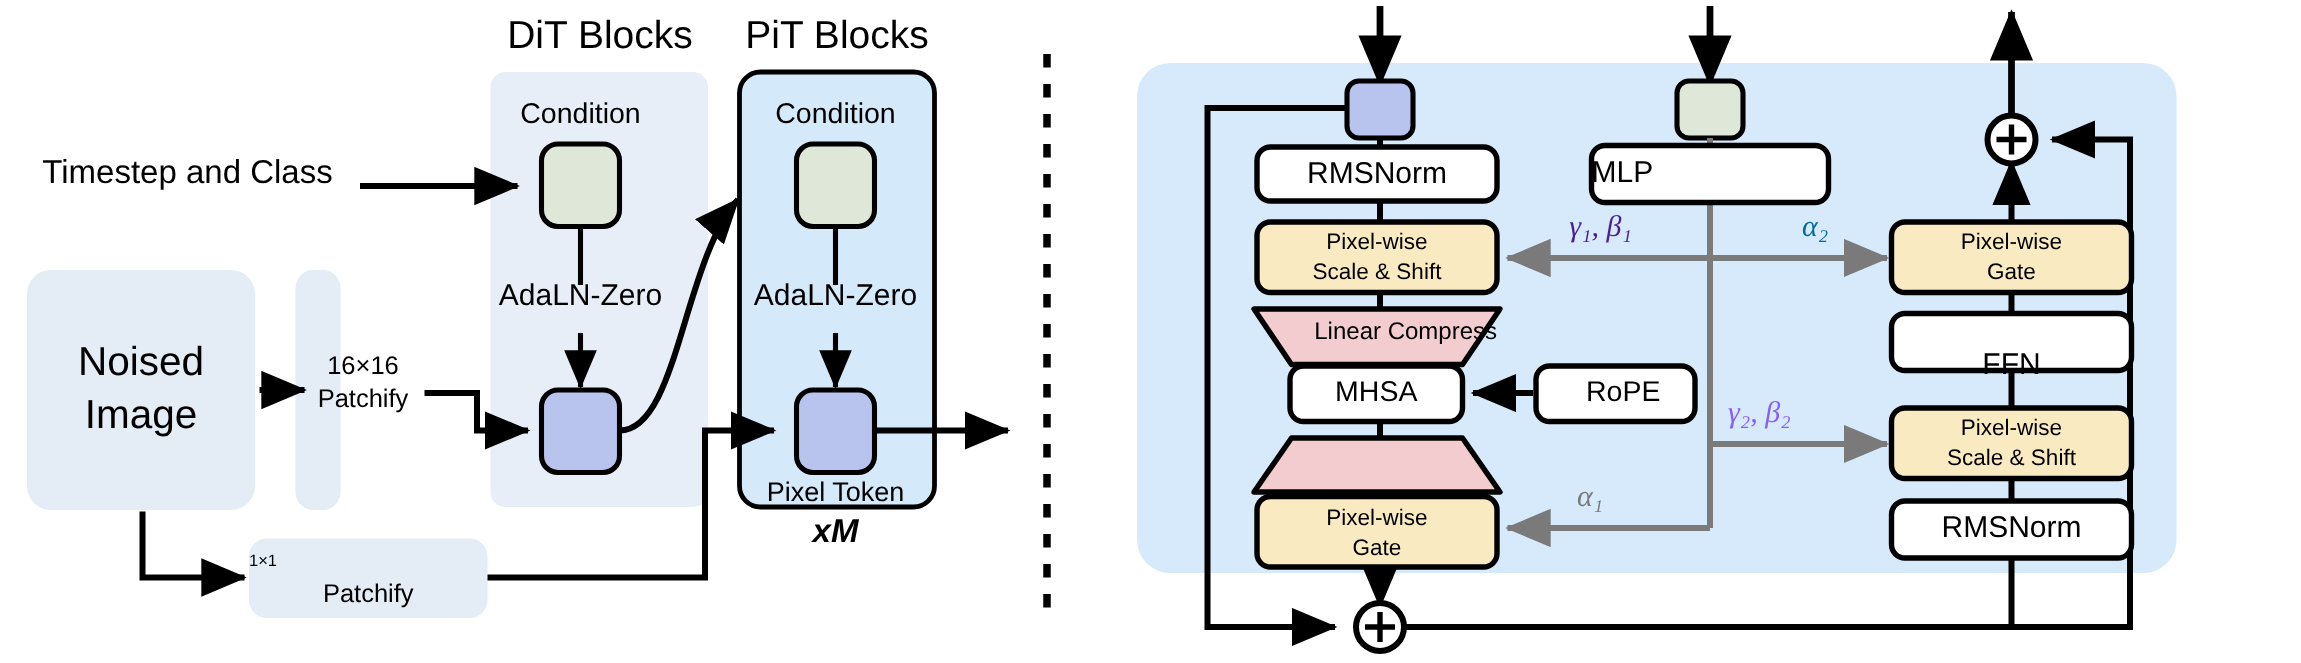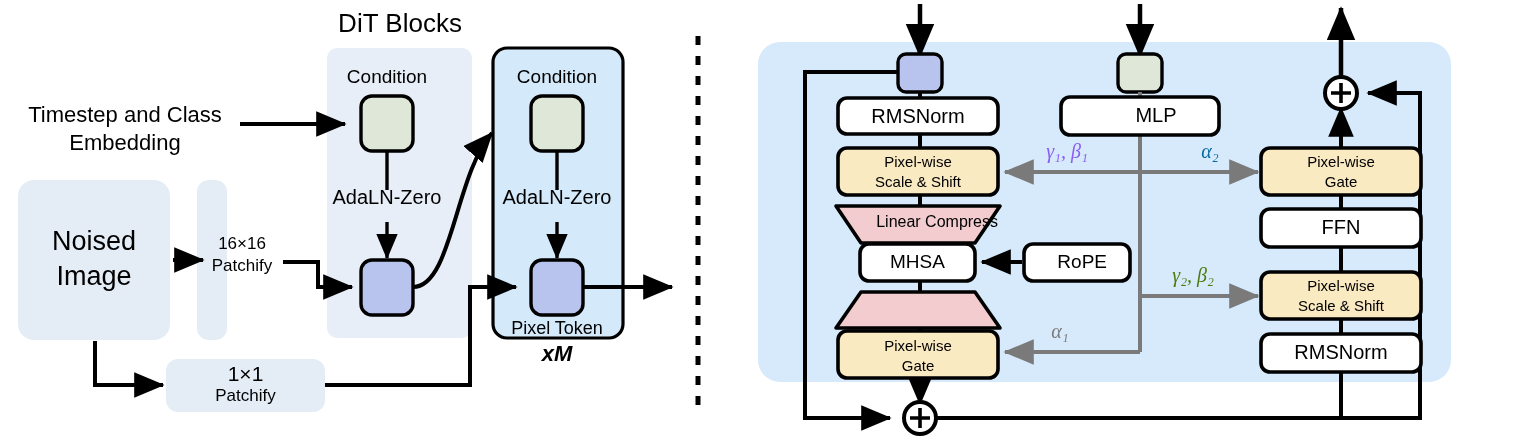--- a/index.html
+++ b/index.html
@@ -111,31 +111,31 @@
   <rect x="1261" y="272" width="160" height="47" rx="9" fill="#faeac2" stroke="#000" stroke-width="3.6"></rect>
   <rect x="1261" y="334" width="160" height="38" rx="9" fill="#ffffff" stroke="#000" stroke-width="3.6"></rect>
 
   <circle cx="1341" cy="93" r="16" fill="#ffffff" stroke="#000" stroke-width="4"></circle>
   <path d="M1331,93 L1351,93 M1341,83 L1341,103" stroke="#000" stroke-width="3.6"></path>
   <circle cx="920" cy="418" r="16" fill="#ffffff" stroke="#000" stroke-width="4"></circle>
   <path d="M910,418 L930,418 M920,408 L920,428" stroke="#000" stroke-width="3.6"></path>
 </svg>
 
 <div style="position:absolute;left:302px;top:8px;width:196px;text-align:center;font-size:26px;">DiT Blocks</div>
+<div style="position:absolute;left:468px;top:8px;width:180px;text-align:center;font-size:26px;">PiT Blocks</div>
 
 <div style="position:absolute;left:10px;top:101px;width:230px;text-align:center;font-size:22px;line-height:28px;">Timestep and Class</div>
-<div style="position:absolute;left:10px;top:129px;width:230px;text-align:center;font-size:22px;line-height:28px;">Embedding</div>
 
 <div style="position:absolute;left:18px;top:259px;width:152px;text-align:center;font-size:27px;line-height:35px;">Image</div>
 <div style="position:absolute;left:18px;top:224px;width:152px;text-align:center;font-size:27px;line-height:35px;">Noised</div>
 
 <div style="position:absolute;left:196px;top:233px;width:92px;text-align:center;font-size:17px;line-height:22px;">16×16</div>
 <div style="position:absolute;left:196px;top:255px;width:92px;text-align:center;font-size:17px;line-height:22px;">Patchify</div>
 
-<div style="position:absolute;left:166px;top:363px;width:159px;text-align:center;font-size:21px;line-height:22px;">1×1</div>
+<div style="position:absolute;left:166px;top:363px;width:159px;text-align:left;font-size:11px;line-height:22px;">1×1</div>
 <div style="position:absolute;left:166px;top:385px;width:159px;text-align:center;font-size:17px;line-height:22px;">Patchify</div>
 
 <div style="position:absolute;left:327px;top:66px;width:120px;text-align:center;font-size:19px;">Condition</div>
 <div style="position:absolute;left:318px;top:186px;width:138px;text-align:center;font-size:20px;">AdaLN-Zero</div>
 
 <div style="position:absolute;left:497px;top:66px;width:120px;text-align:center;font-size:19px;">Condition</div>
 <div style="position:absolute;left:488px;top:186px;width:138px;text-align:center;font-size:20px;">AdaLN-Zero</div>
 <div style="position:absolute;left:494px;top:318px;width:126px;text-align:center;font-size:18px;">Pixel Token</div>
 <div style="position:absolute;left:497px;top:341px;width:120px;text-align:center;font-size:22px;font-style:italic;font-weight:bold;">xM</div>
 
@@ -146,34 +146,34 @@
 
 <div style="position:absolute;left:838px;top:213px;width:160px;text-align:right;font-size:16px;">Linear Compress</div>
 
 <div style="position:absolute;left:860px;top:251px;width:115px;text-align:center;font-size:19px;">MHSA</div>
 <div style="position:absolute;left:1024px;top:251px;width:83px;text-align:right;font-size:19px;">RoPE</div>
 
 
 <div style="position:absolute;left:838px;top:336px;width:160px;text-align:center;font-size:15px;line-height:20px;">Pixel-wise</div>
 <div style="position:absolute;left:838px;top:356px;width:160px;text-align:center;font-size:15px;line-height:20px;">Gate</div>
 
-<div style="position:absolute;left:1061px;top:104px;width:190px;text-align:center;font-size:20px;">MLP</div>
+<div style="position:absolute;left:1061px;top:104px;width:190px;font-size:20px;">MLP</div>
 
 <div style="position:absolute;left:1261px;top:152px;width:160px;text-align:center;font-size:15px;line-height:20px;">Pixel-wise</div>
 <div style="position:absolute;left:1261px;top:172px;width:160px;text-align:center;font-size:15px;line-height:20px;">Gate</div>
 
-<div style="position:absolute;left:1261px;top:216px;width:160px;text-align:center;font-size:20px;">FFN</div>
+<div style="position:absolute;left:1261px;top:232px;width:160px;text-align:center;font-size:20px;">FFN</div>
 
 <div style="position:absolute;left:1261px;top:276px;width:160px;text-align:center;font-size:15px;line-height:20px;">Pixel-wise</div>
 <div style="position:absolute;left:1261px;top:296px;width:160px;text-align:center;font-size:15px;line-height:20px;">Scale &amp; Shift</div>
 
 <div style="position:absolute;left:1261px;top:341px;width:160px;text-align:center;font-size:20px;">RMSNorm</div>
 
-<div style="position:absolute;left:1012px;top:140px;width:110px;text-align:center;font-size:20px;color:#8b5cf6;
+<div style="position:absolute;left:1012px;top:140px;width:110px;text-align:center;font-size:20px;color:#4c1d95;
             font-family:'Liberation Serif','DejaVu Serif',serif;font-style:italic;">γ₁, β₁</div>
 <div style="position:absolute;left:1170px;top:140px;width:80px;text-align:center;font-size:20px;color:#0369a1;
             font-family:'Liberation Serif','DejaVu Serif',serif;font-style:italic;">α₂</div>
-<div style="position:absolute;left:1104px;top:264px;width:110px;text-align:right;font-size:20px;color:#4d7c0f;
+<div style="position:absolute;left:1152px;top:264px;width:110px;text-align:left;font-size:20px;color:#8b5cf6;
             font-family:'Liberation Serif','DejaVu Serif',serif;font-style:italic;">γ₂, β₂</div>
 <div style="position:absolute;left:1020px;top:320px;width:80px;text-align:center;font-size:20px;color:#7a7a7a;
             font-family:'Liberation Serif','DejaVu Serif',serif;font-style:italic;">α₁</div>
 
 </div>
 
 </body></html>

